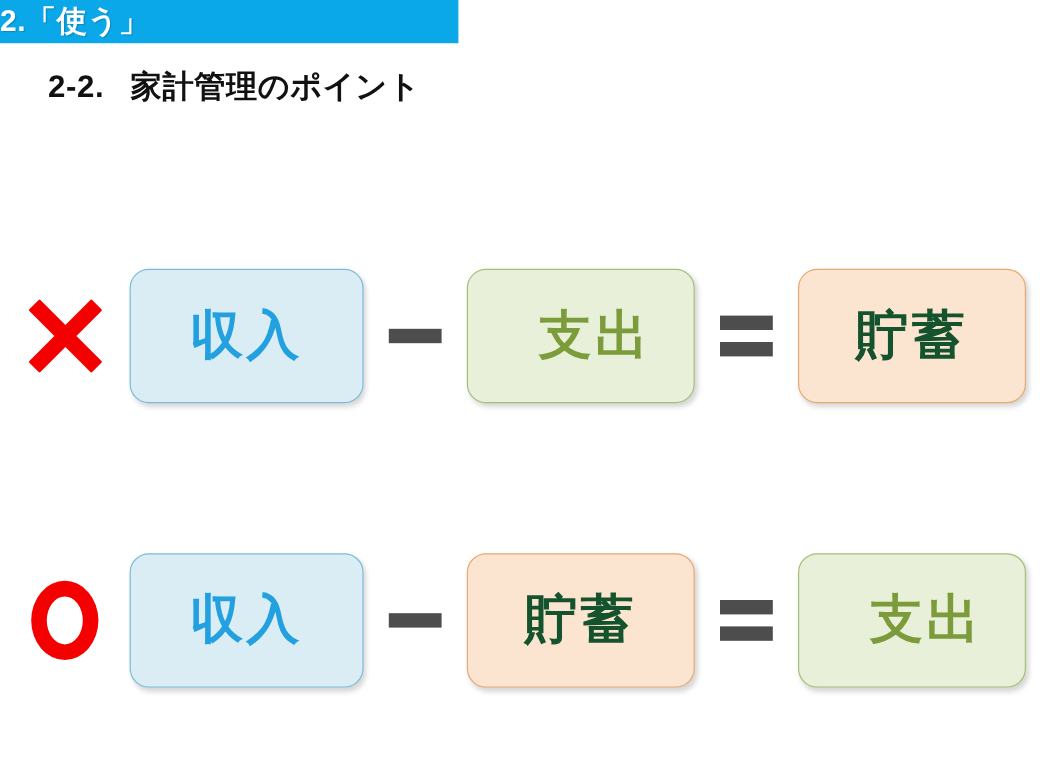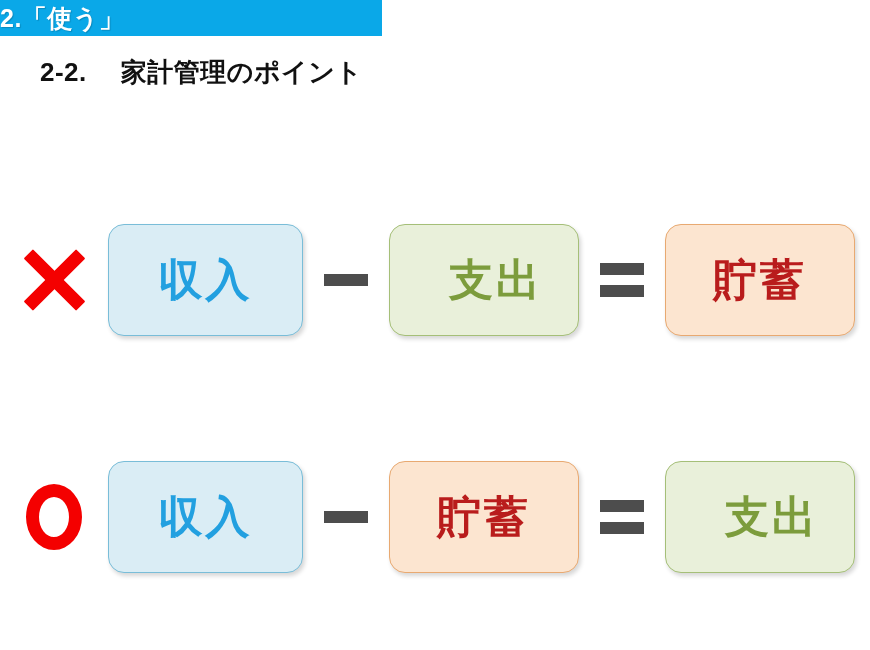--- a/index.html
+++ b/index.html
@@ -40,21 +40,21 @@
   .subtitle {
     position: absolute;
     left: 40px;
     top: 55px;
     font-size: 26px;
     font-weight: bold;
     color: #111111;
     white-space: nowrap;
     letter-spacing: 0.5px;
   }
-  .subtitle .sub-num { margin-right: 34px; }
+  .subtitle .sub-num { margin-right: 22px; }
 
   
   .equation-row {
     position: absolute;
     left: 0;
     width: 870px;
     display: flex;
     align-items: center;
   }
   #row-bad  { top: 212px; height: 136px; }
@@ -113,21 +113,21 @@
     font-size: 44px;
     font-weight: bold;
     letter-spacing: 3px;
     line-height: 1;
   }
   .box-income  { width: 195px; background: #daedf5; border: 1.5px solid #79bdd8; }
   .box-expense { width: 190px; background: #e9f0da; border: 1.5px solid #a5bf78; padding-left: 24px; }
   .box-savings { width: 190px; background: #fce5d0; border: 1.5px solid #e8a971; }
   .label-income  { color: #22a0e0; }
   .label-expense { color: #7c9c3c; }
-  .label-savings { color: #b91c1c; }
+  .label-savings { color: #14532d; }
 
   
   .op-cell {
     width: 86px;
     min-width: 86px;
     display: flex;
     align-items: center;
     justify-content: center;
   }
   .op-minus {

